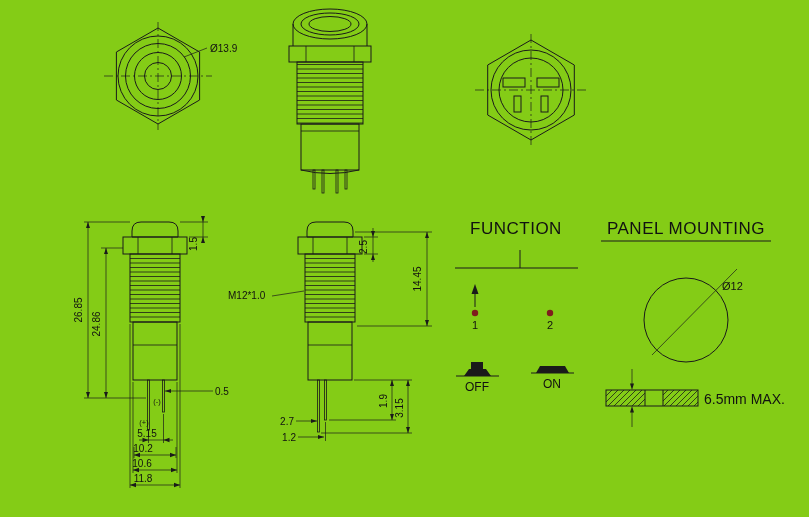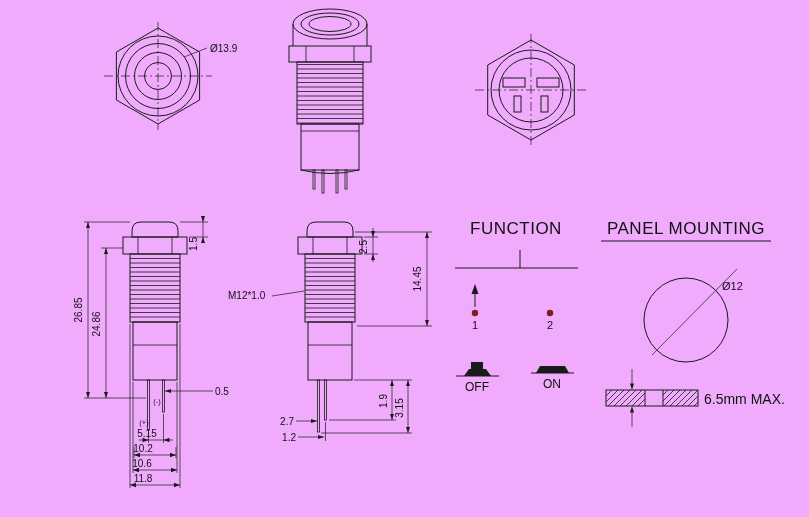--- a/index.html
+++ b/index.html
@@ -1,16 +1,16 @@
 <!DOCTYPE html>
 <html><head>
 <meta charset="utf-8">
 <style>
   html,body{margin:0;padding:0;background:#fff;}
-  .page{position:relative;width:809px;height:517px;background:#f0abfc;overflow:hidden;}
+  .page{position:relative;width:809px;height:517px;background:#84cc16;overflow:hidden;}
   svg{display:block;}
   .ln{stroke:#1a1a1a;stroke-width:1;fill:none;}
   .th{stroke:#1a1a1a;stroke-width:0.8;fill:none;}
   .dm{stroke:#1a1a1a;stroke-width:0.7;fill:none;}
   .cl{stroke:#1a1a1a;stroke-width:0.7;fill:none;stroke-dasharray:9 3 2 3;}
   .fl{fill:#1a1a1a;stroke:none;}
   text{font-family:"Liberation Sans","DejaVu Sans",sans-serif;fill:#111;}
   .dim{font-size:10px;}
   .dims{font-size:7.5px;}
   .md{font-size:11px;}

